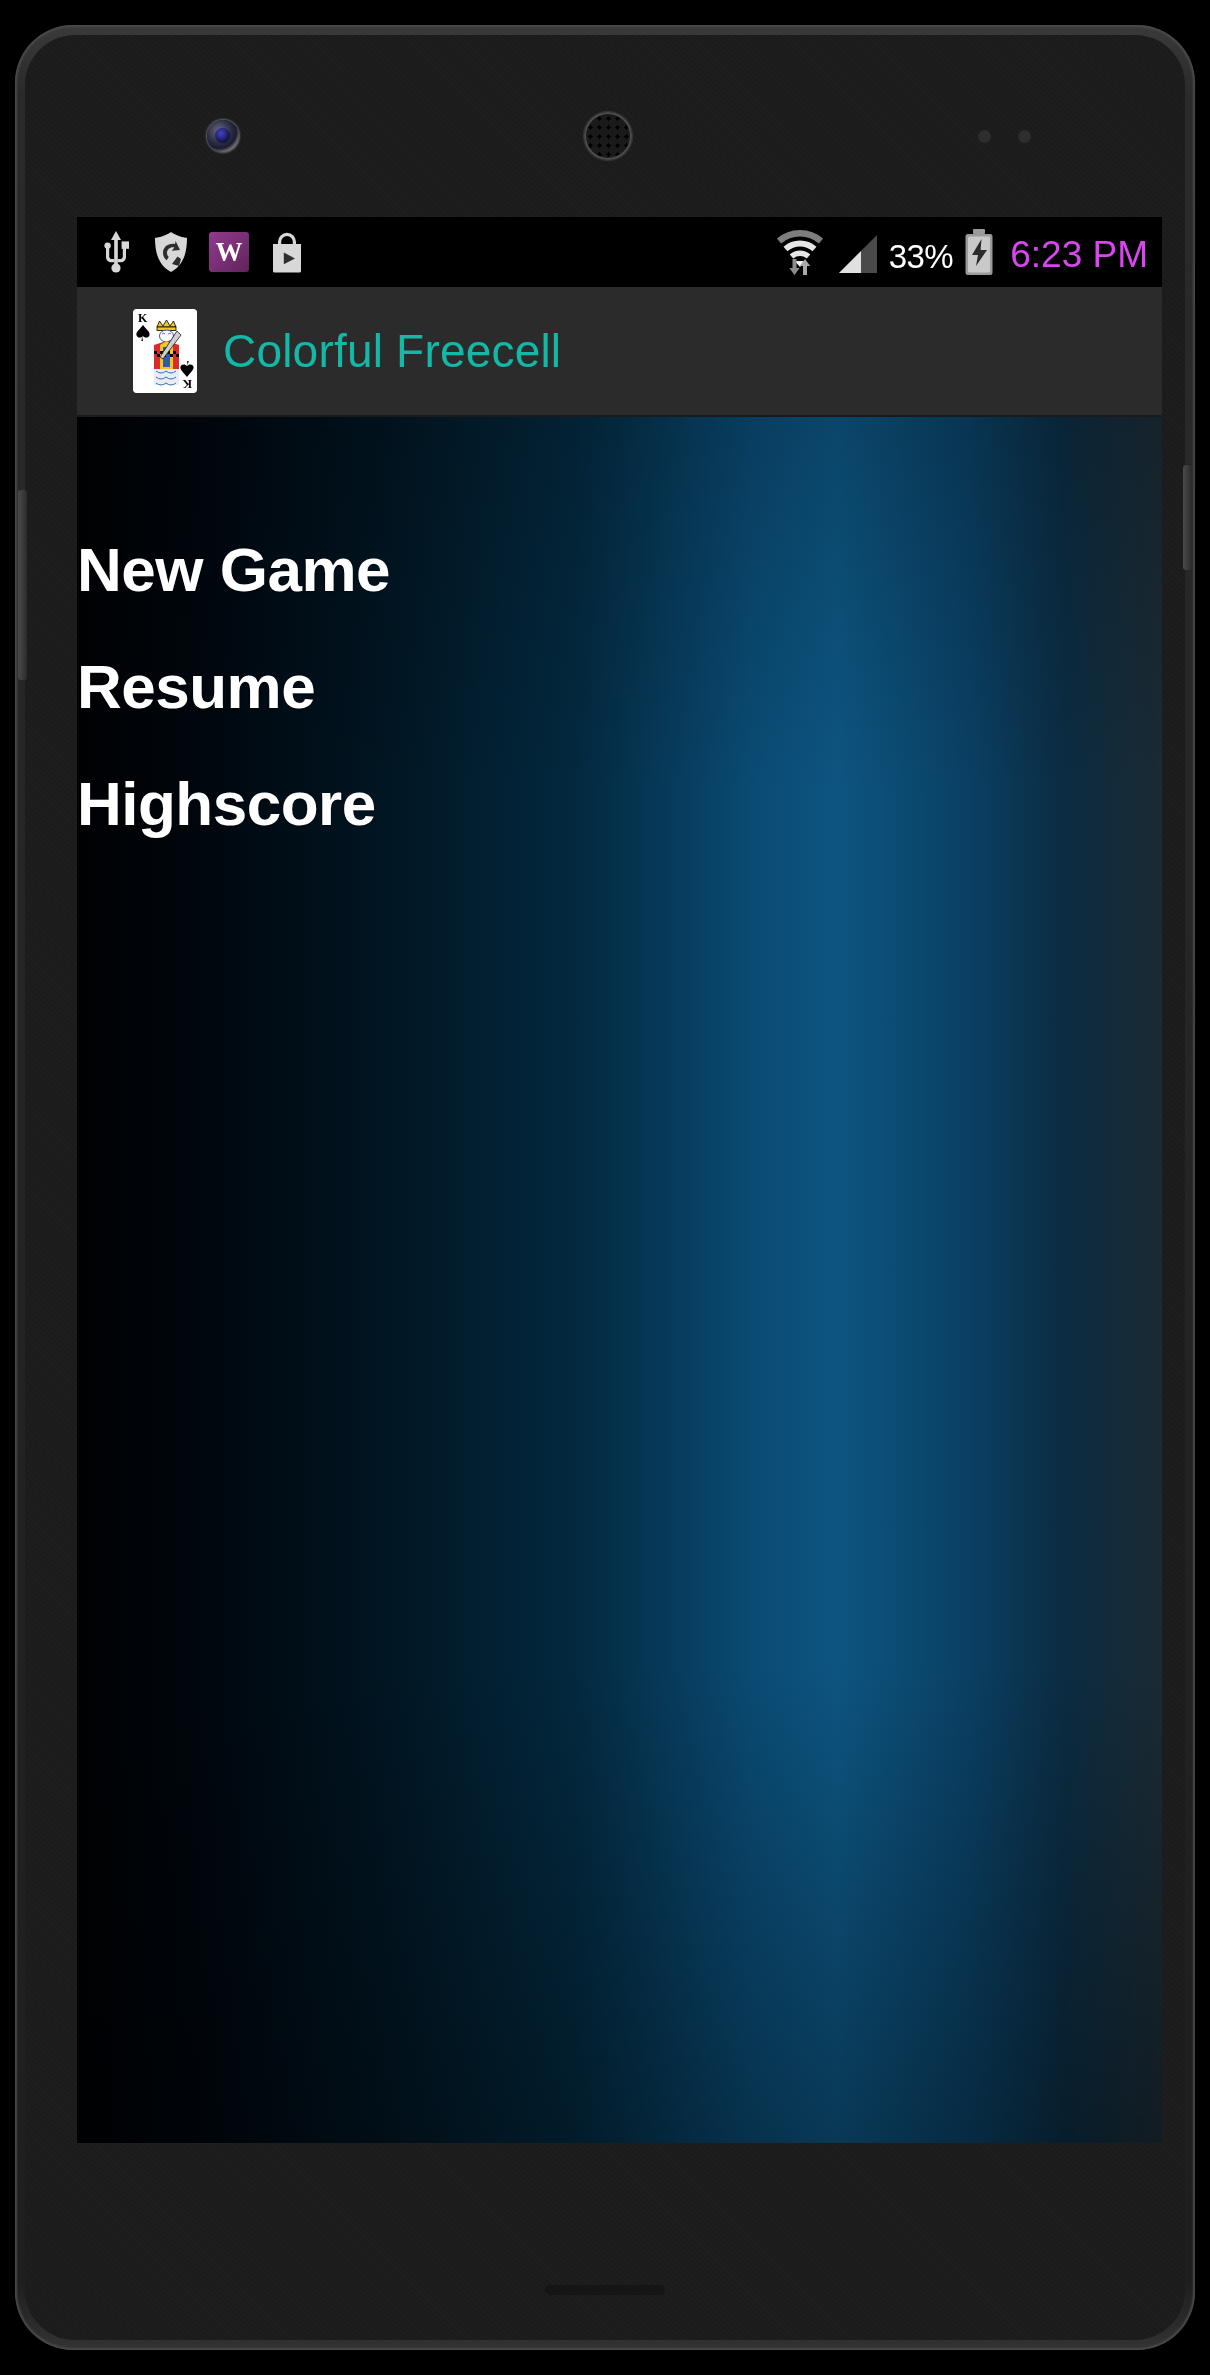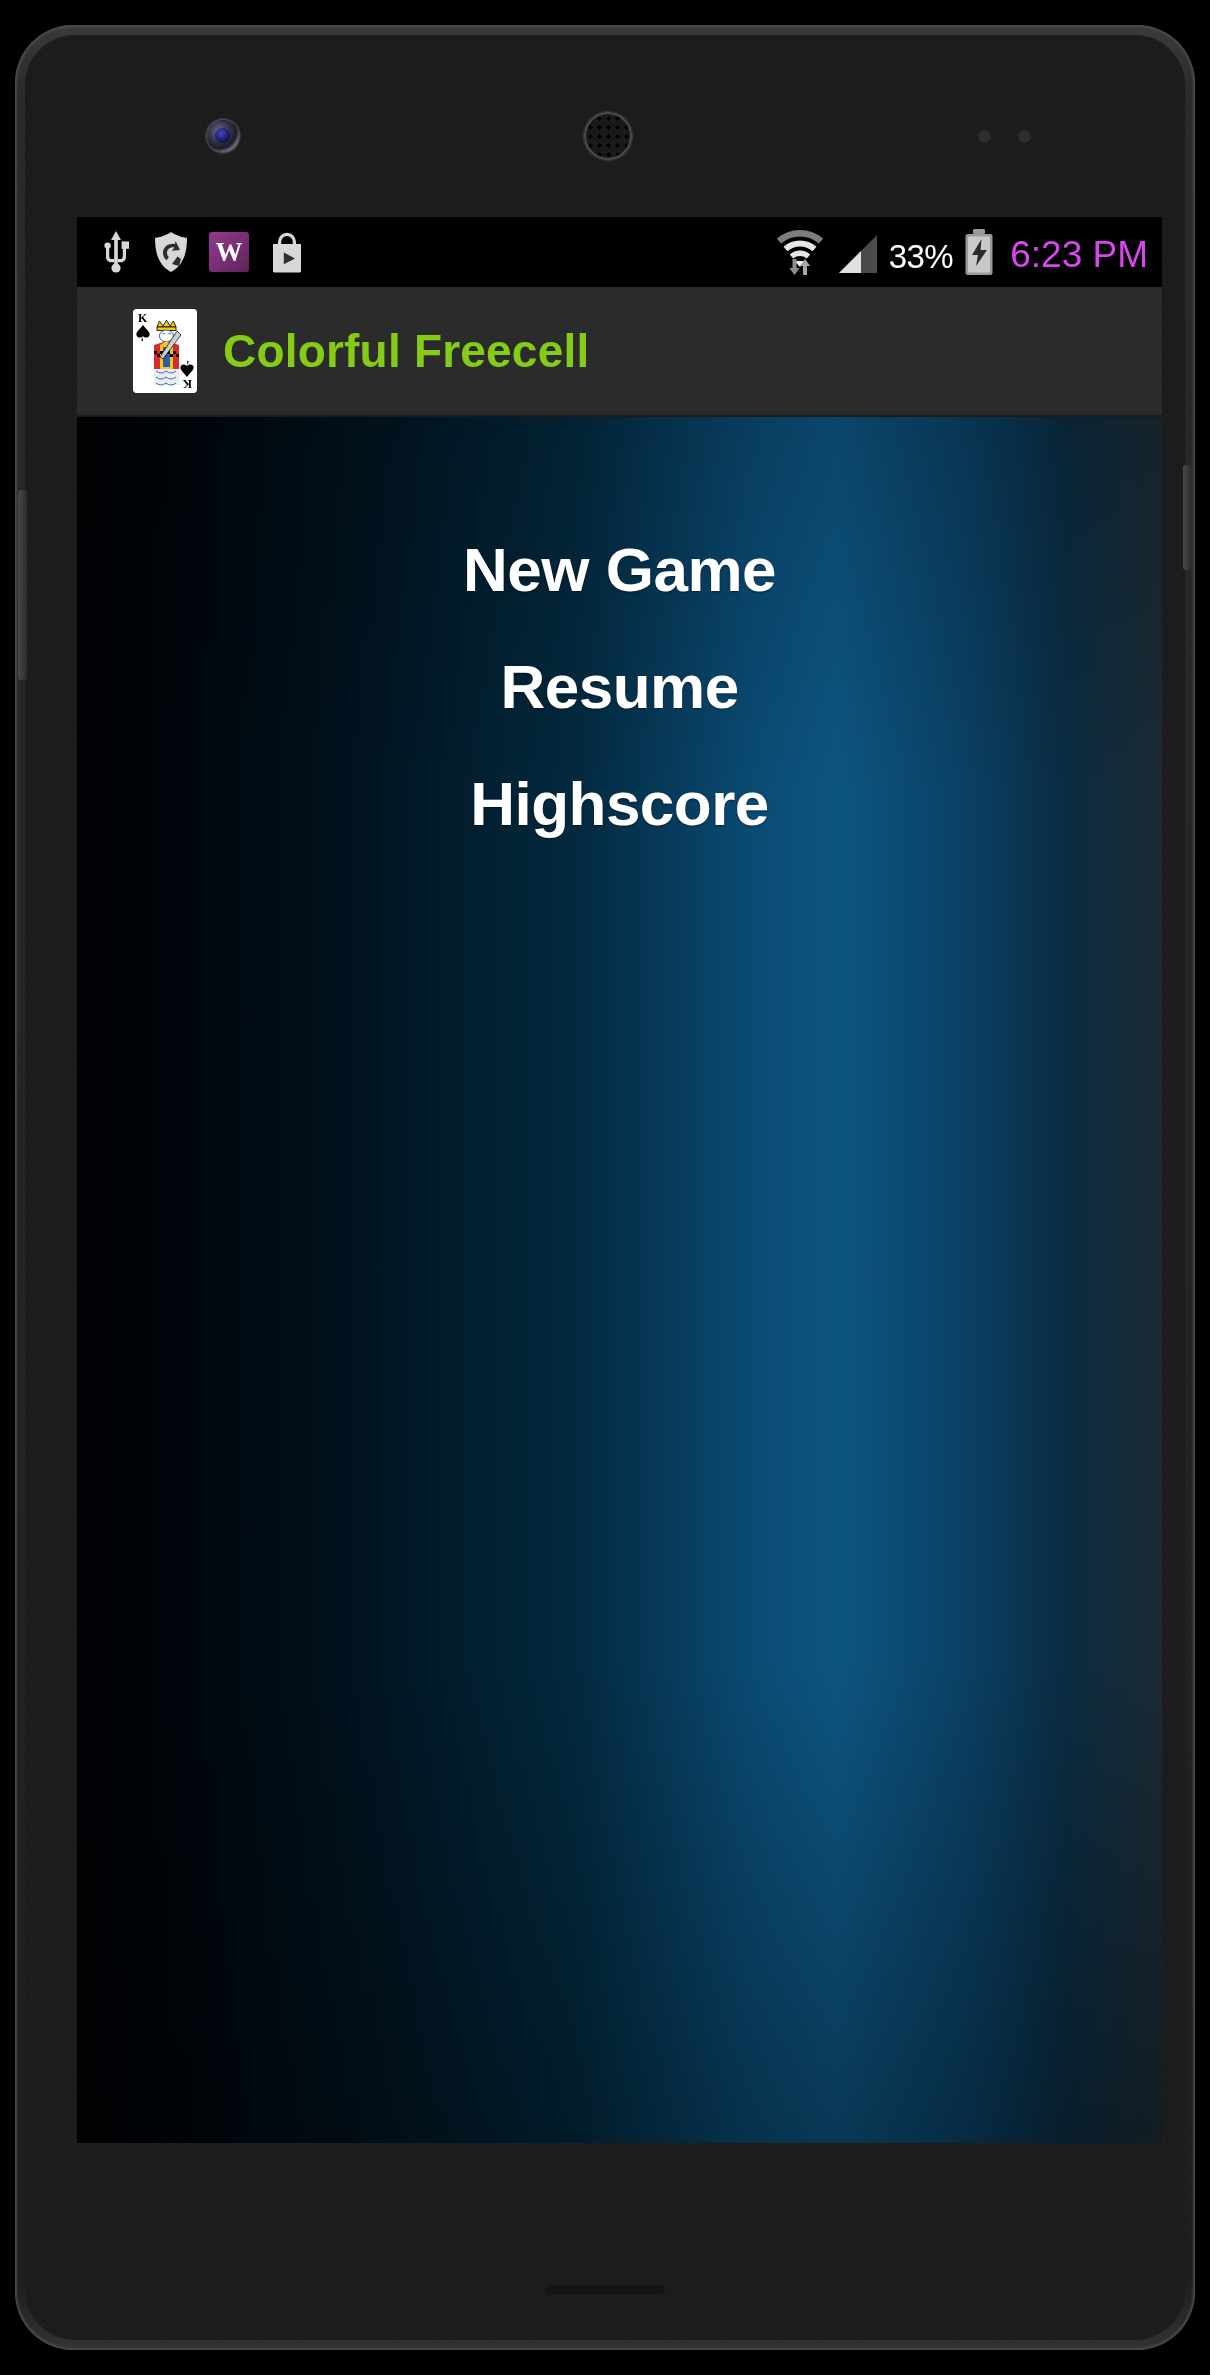--- a/index.html
+++ b/index.html
@@ -133,24 +133,24 @@
   }
   #app-icon {
     width: 64px; height: 84px;
     background: #ffffff;
     border-radius: 4px;
     position: relative;
     overflow: hidden;
     flex: none;
   }
   #app-title {
-    color: #84cc16;
+    color: #14b8a6;
     font-size: 46px;
     margin-left: 26px;
-    font-weight: bold;
+    font-weight: normal;
     letter-spacing: 0.2px;
   }
 
   
   #game-canvas {
     height: 1726px;
     position: relative;
     background:
       linear-gradient(90deg,
         #000103 0%,
@@ -169,21 +169,21 @@
     background: linear-gradient(180deg, rgba(0,0,0,.18) 0%, rgba(0,0,0,0) 22%, rgba(0,0,0,0) 72%, rgba(0,0,0,.34) 100%);
     pointer-events:none;
   }
 
   #main-menu {
     position: relative;
     z-index: 2;
     padding-top: 116px;
     display: flex;
     flex-direction: column;
-    align-items: center;
+    align-items: flex-start;
     gap: 44px;
   }
   .menu-item {
     color: #ffffff;
     font-size: 62px;
     font-weight: bold;
     letter-spacing: -0.5px;
     text-align: center;
     line-height: 1.18;
     cursor: pointer;

